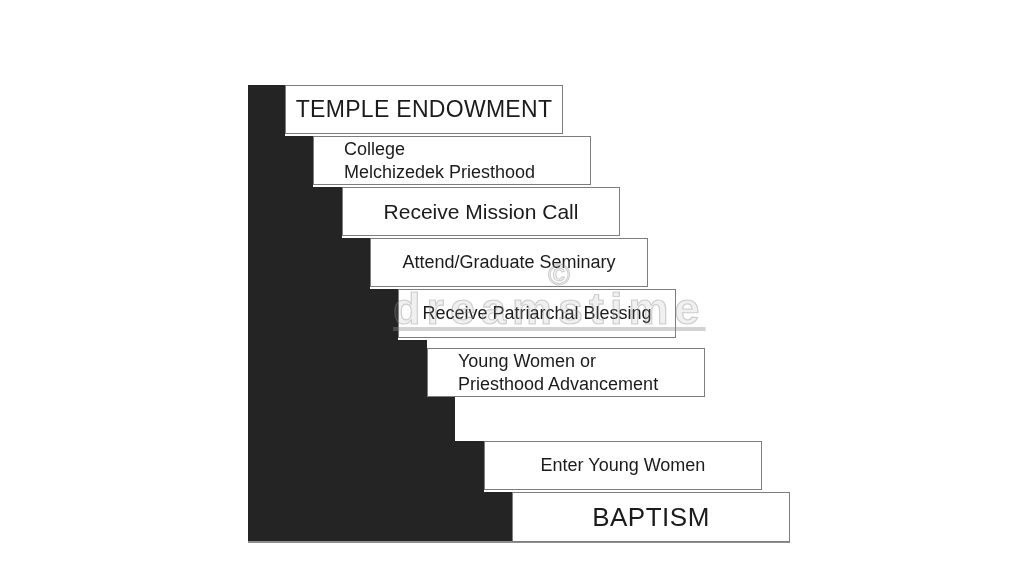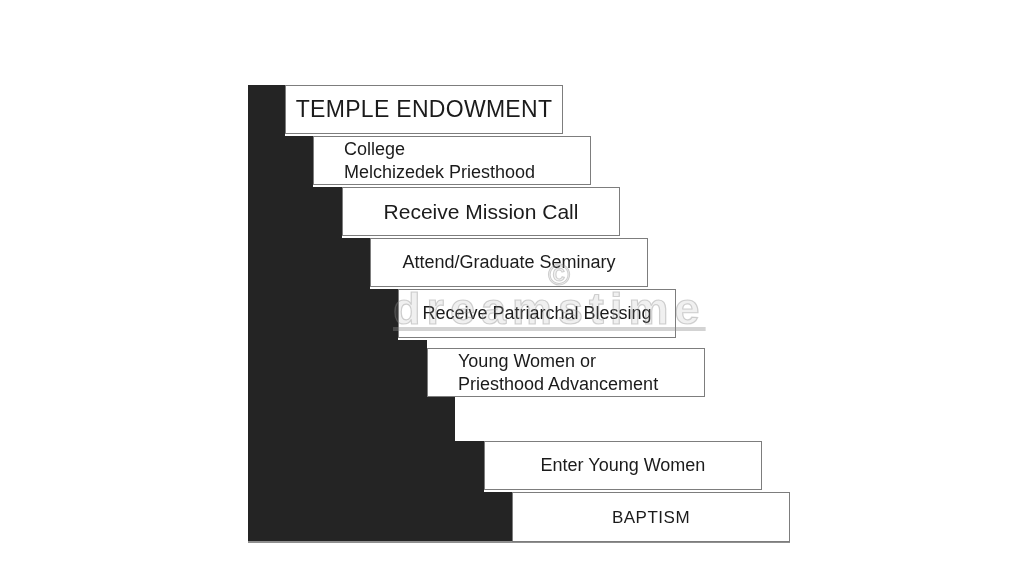--- a/index.html
+++ b/index.html
@@ -44,21 +44,21 @@
     display: flex; flex-direction: column;
     justify-content: center; align-items: center;
     font-size: 18px; line-height: 23px;
     color: #1b1b1b;
     white-space: nowrap;
     z-index: 2;
   }
   .align-left { align-items: flex-start; padding-left: 30px; }
   .fs-title   { font-size: 23px; letter-spacing: 0.3px; }
   .fs-medium  { font-size: 21px; text-align: right; }
-  .fs-baptism { font-size: 17px; letter-spacing: 0.5px; }
+  .fs-baptism { font-size: 26px; letter-spacing: 0.5px; }
 
   .s0 { left: 285px; top: 85px;  }
   .s1 { left: 313px; top: 136px; }
   .s2 { left: 342px; top: 187px; }
   .s3 { left: 370px; top: 238px; }
   .s4 { left: 398px; top: 289px; }
   .s5 { left: 427px; top: 348px; }
   .s6 { left: 455px; top: 391px; }
   .s7 { left: 484px; top: 441px; }
   .s8 { left: 512px; top: 492px; height: 50px; }

